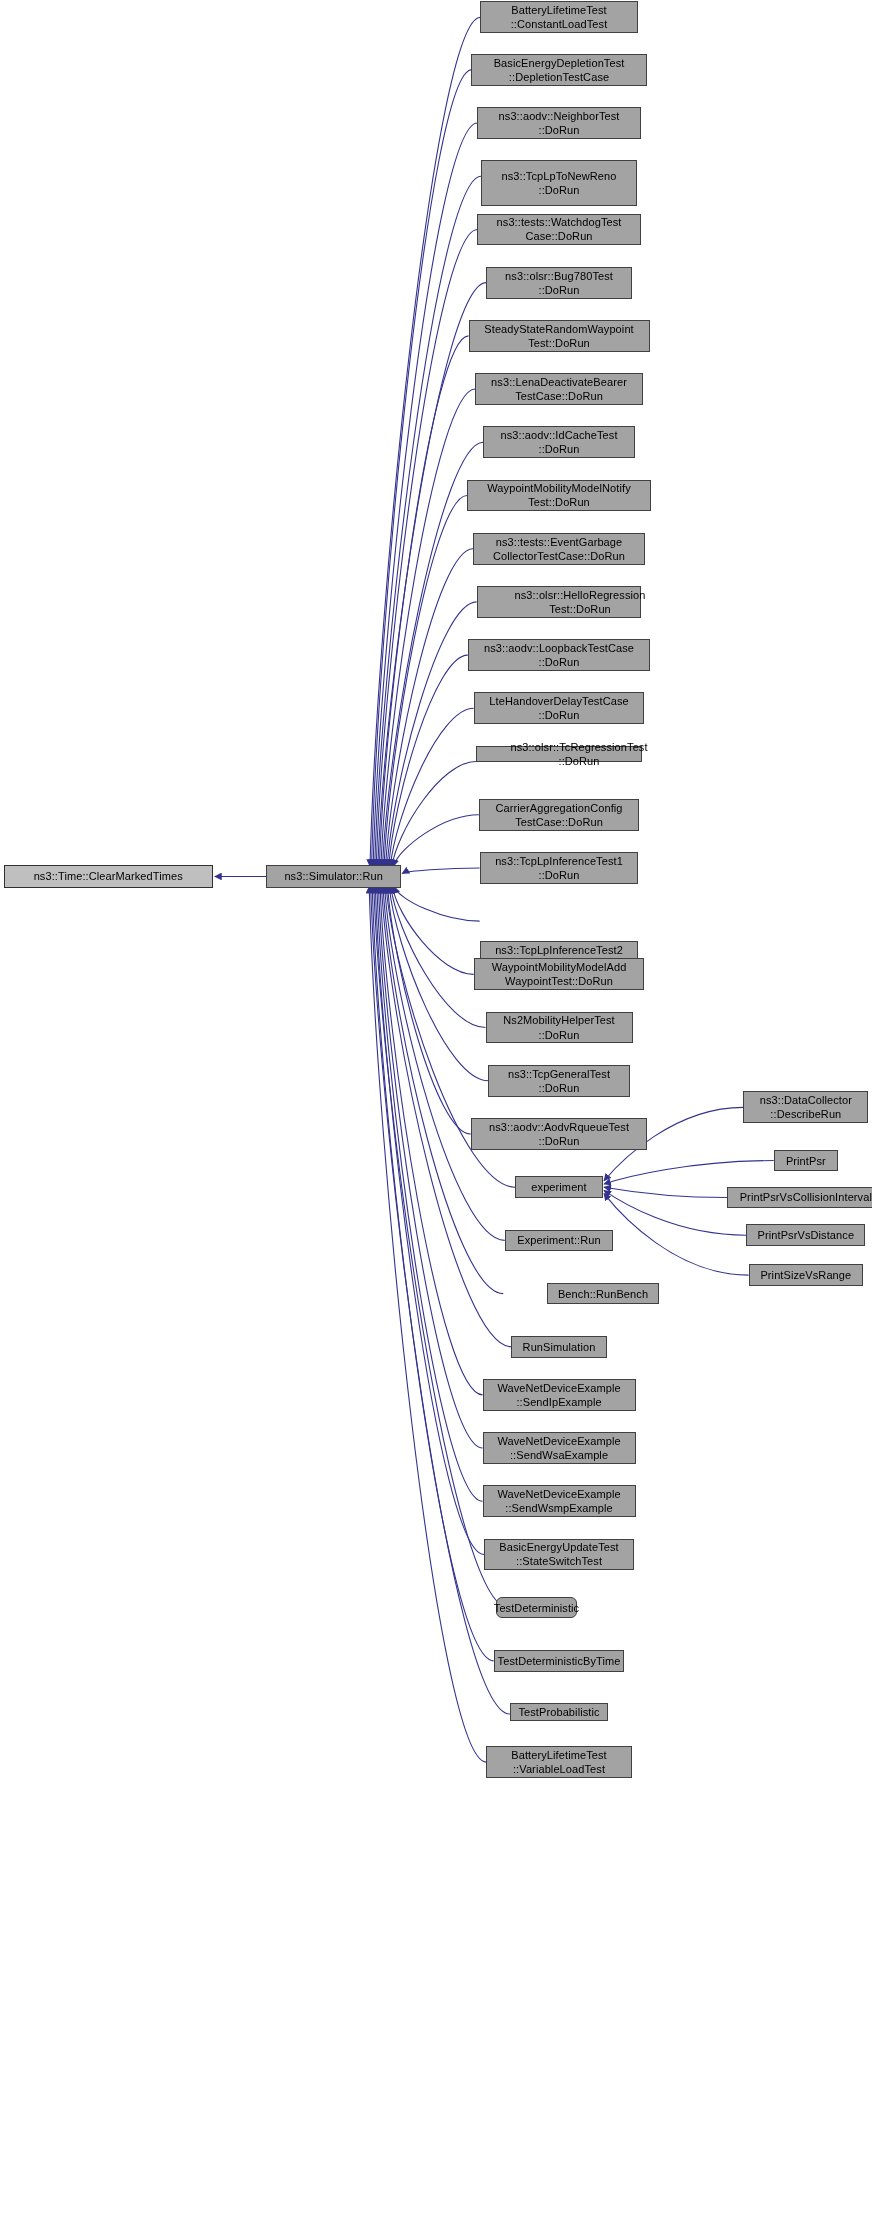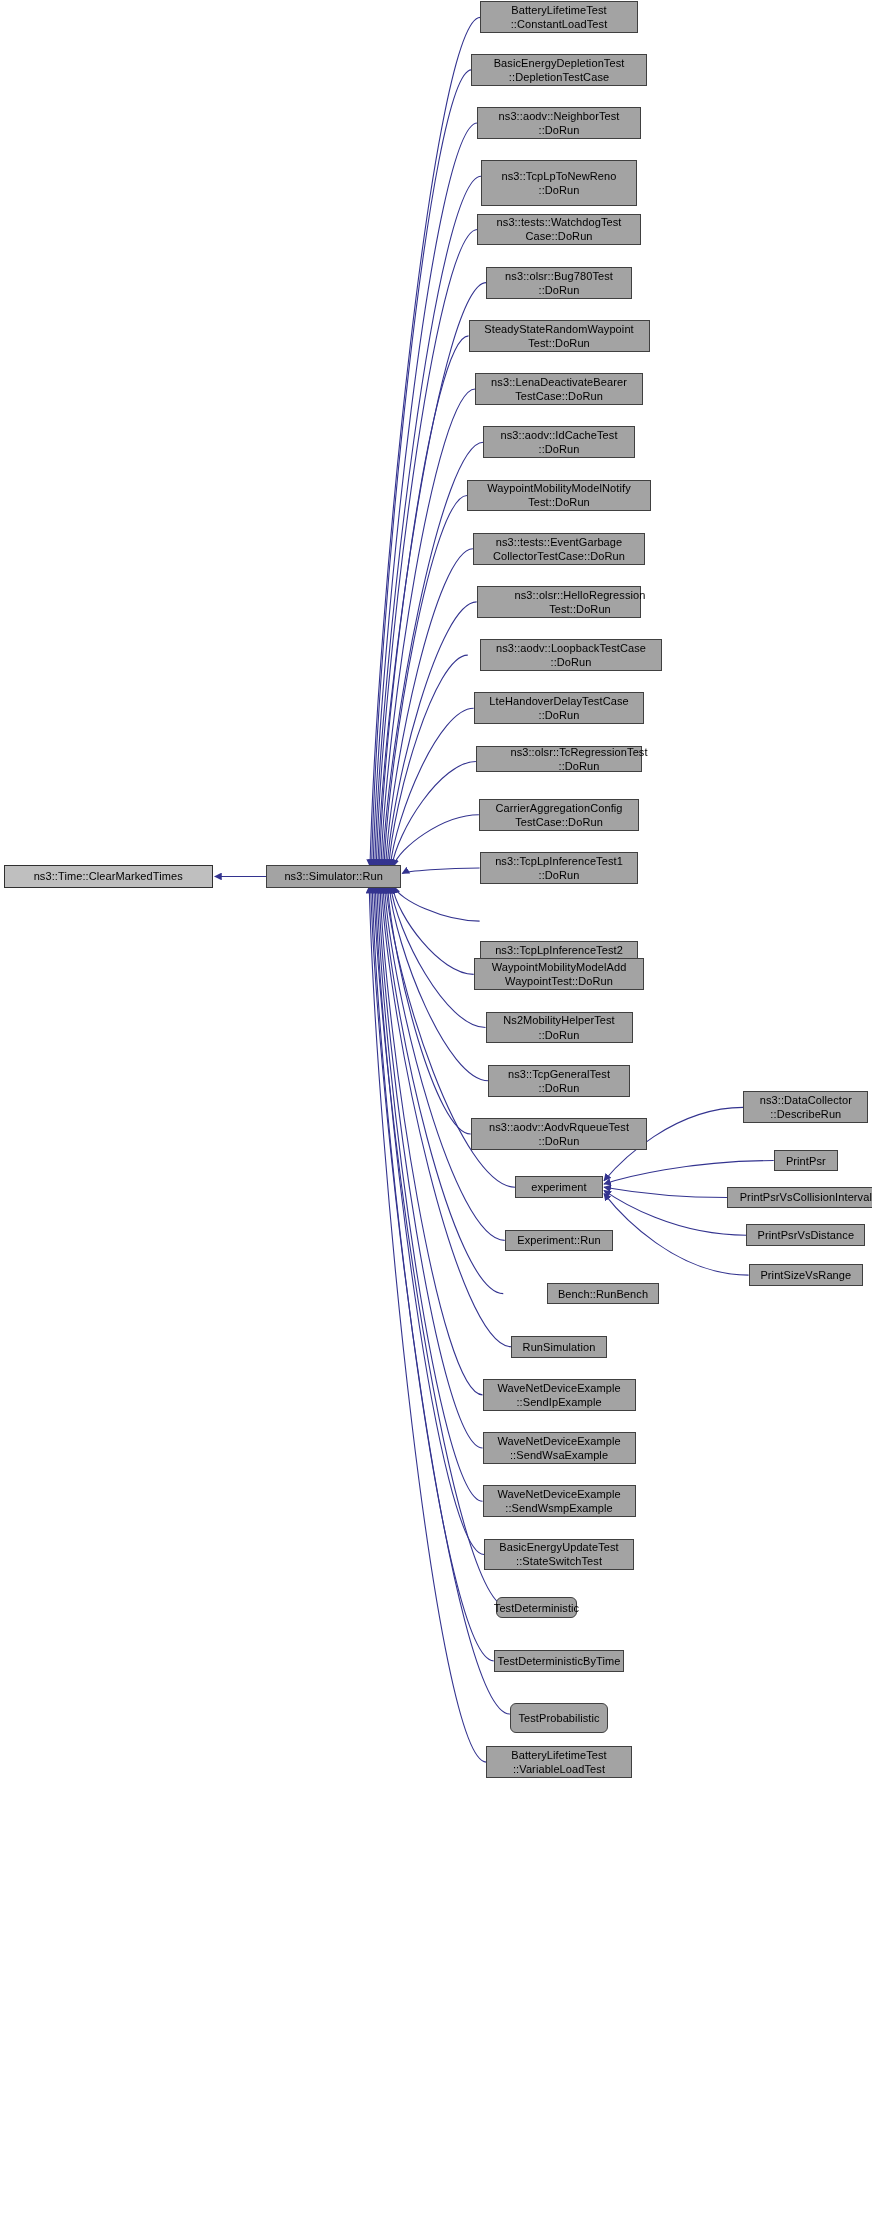--- a/index.html
+++ b/index.html
@@ -114,25 +114,25 @@
     <div class="node" style="left: 475.166px; top: 373.186px; width: 167.749px; height: 31.7763px;">ns3::LenaDeactivateBearer
 TestCase::DoRun</div>
     <div class="node" style="left: 483.295px; top: 426.393px; width: 151.492px; height: 31.7763px;">ns3::aodv::IdCacheTest
 ::DoRun</div>
     <div class="node" style="left: 467.037px; top: 479.6px; width: 184.007px; height: 31.7763px;">WaypointMobilityModelNotify
 Test::DoRun</div>
     <div class="node" style="left: 472.949px; top: 532.807px; width: 172.183px; height: 31.7763px;">ns3::tests::EventGarbage
 CollectorTestCase::DoRun</div>
     <div class="node" style="left: 476.644px; top: 586.014px; width: 164.793px; height: 31.7763px; padding-left: 42px;">ns3::olsr::HelloRegression
 Test::DoRun</div>
-    <div class="node" style="left: 467.776px; top: 639.22px; width: 182.529px; height: 31.7763px; margin-left: 12px;">ns3::aodv::LoopbackTestCase
+    <div class="node" style="left: 467.776px; top: 639.22px; width: 182.529px; height: 31.7763px;">ns3::aodv::LoopbackTestCase
 ::DoRun</div>
     <div class="node" style="left: 473.688px; top: 692.427px; width: 170.705px; height: 31.7763px;">LteHandoverDelayTestCase
 ::DoRun</div>
-    <div class="node" style="left: 475.905px; top: 745.634px; width: 166.271px; height: 26px; padding-left: 40px;">ns3::olsr::TcRegressionTest
+    <div class="node" style="left: 475.905px; top: 745.634px; width: 166.271px; height: 16px; padding-left: 40px;">ns3::olsr::TcRegressionTest
 ::DoRun</div>
     <div class="node" style="left: 478.861px; top: 798.841px; width: 160.359px; height: 31.7763px;">CarrierAggregationConfig
 TestCase::DoRun</div>
     <div class="node" style="left: 479.6px; top: 852.047px; width: 158.881px; height: 31.7763px;">ns3::TcpLpInferenceTest1
 ::DoRun</div>
     <div class="node" style="left: 479.6px; top: 905.254px; width: 158.881px; height: 31.7763px; margin-top: 36px;">ns3::TcpLpInferenceTest2
 ::DoRun</div>
     <div class="node" style="left: 473.688px; top: 958.461px; width: 170.705px; height: 31.7763px;">WaypointMobilityModelAdd
 WaypointTest::DoRun</div>
     <div class="node" style="left: 485.512px; top: 1011.67px; width: 147.058px; height: 31.7763px;">Ns2MobilityHelperTest
@@ -148,21 +148,21 @@
     <div class="node" style="left: 482.556px; top: 1378.94px; width: 152.969px; height: 31.7763px;">WaveNetDeviceExample
 ::SendIpExample</div>
     <div class="node" style="left: 482.556px; top: 1432.15px; width: 152.969px; height: 31.7763px;">WaveNetDeviceExample
 ::SendWsaExample</div>
     <div class="node" style="left: 482.556px; top: 1485.36px; width: 152.969px; height: 31.7763px;">WaveNetDeviceExample
 ::SendWsmpExample</div>
     <div class="node" style="left: 484.034px; top: 1538.56px; width: 150.014px; height: 31.7763px;">BasicEnergyUpdateTest
 ::StateSwitchTest</div>
     <div class="node" style="left: 496px; top: 1596.94px; width: 81px; height: 21.4305px; border-radius: 6px;">TestDeterministic</div>
     <div class="node" style="left: 493.641px; top: 1650.15px; width: 130.8px; height: 21.4305px;">TestDeterministicByTime</div>
-    <div class="node" style="left: 509.898px; top: 1703.36px; width: 98.2847px; height: 30px; border-radius: 6px;">TestProbabilistic</div>
+    <div class="node" style="left: 509.898px; top: 1703.36px; width: 98.2847px; height: 18px;">TestProbabilistic</div>
     <div class="node" style="left: 486.251px; top: 1746.22px; width: 145.58px; height: 31.7763px;">BatteryLifetimeTest
 ::VariableLoadTest</div>
     <div class="node" style="left: 743.417px; top: 1091.48px; width: 124.888px; height: 31.7763px;">ns3::DataCollector
 ::DescribeRun</div>
     <div class="node" style="left: 773.715px; top: 1149.86px; width: 64.2915px; height: 21.4305px;">PrintPsr</div>
     <div class="node" style="left: 727.159px; top: 1186.81px; width: 157.403px; height: 21.4305px;">PrintPsrVsCollisionInterval</div>
     <div class="node" style="left: 746.373px; top: 1224.49px; width: 118.976px; height: 21.4305px;">PrintPsrVsDistance</div>
     <div class="node" style="left: 748.59px; top: 1264.4px; width: 114.542px; height: 21.4305px;">PrintSizeVsRange</div>
   </div>
 

